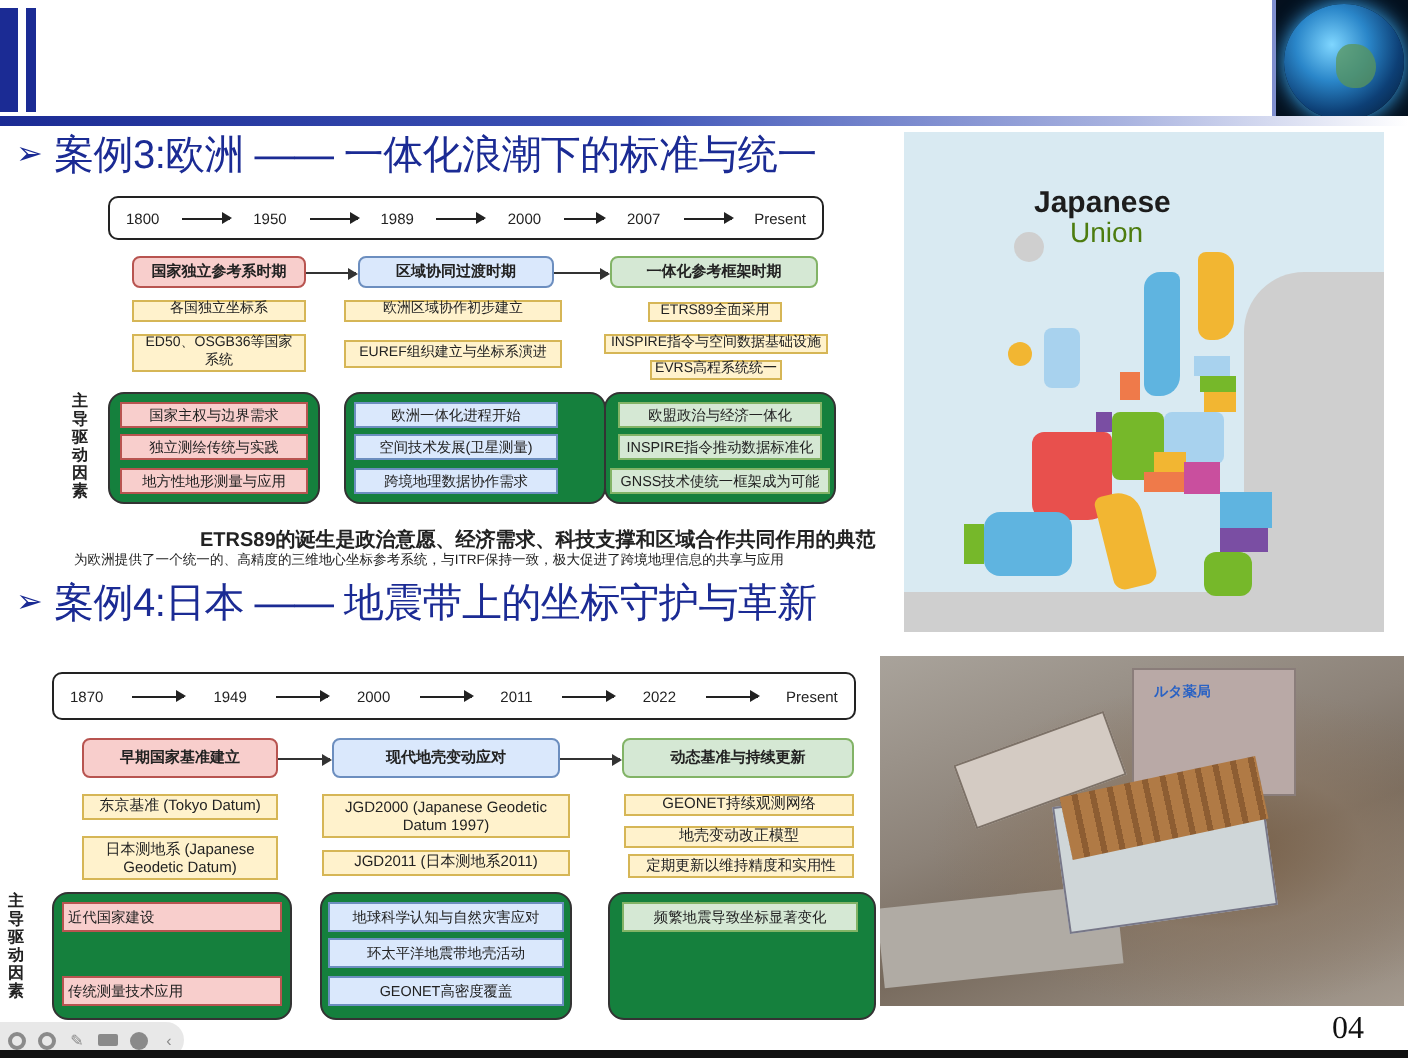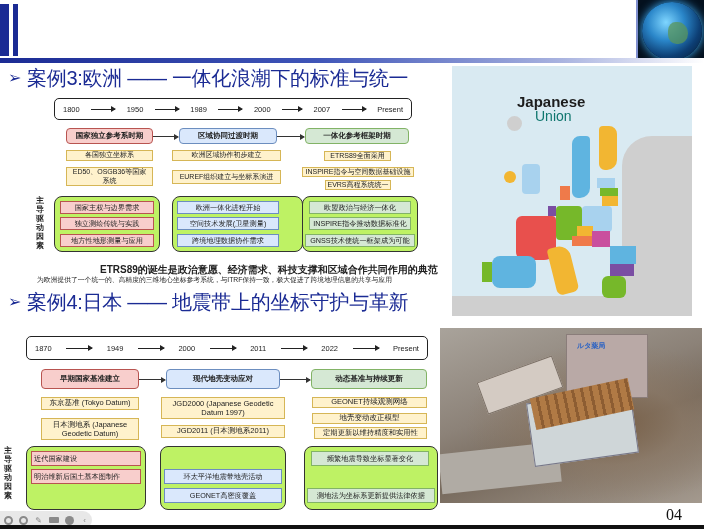--- a/index.html
+++ b/index.html
@@ -35,37 +35,37 @@
 
   .phase { position: absolute; border-radius: 4px; font-size: 7.5px; font-weight: bold; color: #222; display: flex; align-items: center; justify-content: center; white-space: nowrap; }
   .phase.red { background: #f8cecc; border: 1px solid #b85450; }
   .phase.blue { background: #dae8fc; border: 1px solid #6c8ebf; }
   .phase.green { background: #d5e8d4; border: 1px solid #82b366; }
   .connector { position: absolute; height: 1px; background: #333; }
   .connector::after { content: ""; position: absolute; right: -1px; top: -2.5px; border-left: 5px solid #333; border-top: 3px solid transparent; border-bottom: 3px solid transparent; }
 
   .note { position: absolute; background: #fff2cc; border: 1px solid #d6b656; font-size: 7px; line-height: 8.5px; color: #222; display: flex; align-items: center; justify-content: center; text-align: center; white-space: nowrap; }
 
-  .driver-group { position: absolute; border: 1.2px solid #333; border-radius: 8px; background: #bef264; }
+  .driver-group { position: absolute; border: 1.2px solid #333; border-radius: 8px; background: #15803d; }
   .driver { position: absolute; font-size: 7.2px; color: #222; display: flex; align-items: center; justify-content: center; white-space: nowrap; }
   .driver.red { background: #f8cecc; border: 1px solid #b85450; }
   .driver.blue { background: #dae8fc; border: 1px solid #6c8ebf; }
   .driver.green { background: #d5e8d4; border: 1px solid #82b366; }
 
   .vlabel { position: absolute; width: 10px; font-size: 8px; line-height: 9px; font-weight: bold; color: #222; text-align: center; }
 
   .caption-bold { position: absolute; font-size: 10px; font-weight: bold; color: #222; white-space: nowrap; }
   .caption { position: absolute; font-size: 6.8px; color: #222; white-space: nowrap; }
 
   
   .eu-map { position: absolute; left: 452px; top: 66px; width: 240px; height: 250px; background: #d9eaf2; overflow: hidden; }
   .eu-map .land-grey { position: absolute; background: #cfcfcf; }
   .eu-map .cty { position: absolute; }
   .eu-map .map-title-1 { position: absolute; left: 65px; top: 27px; font-size: 15px; font-weight: bold; color: #1d1d1d; }
-  .eu-map .map-title-2 { position: absolute; left: 83px; top: 42px; font-size: 14px; color: #0f766e; }
+  .eu-map .map-title-2 { position: absolute; left: 83px; top: 42px; font-size: 14px; color: #4d7c0f; }
 
   .quake-photo { position: absolute; left: 440px; top: 328px; width: 262px; height: 175px; overflow: hidden;
     background:
       radial-gradient(ellipse at 65% 55%, rgba(120,95,70,0.9) 0%, rgba(140,120,100,0.6) 30%, rgba(0,0,0,0) 60%),
       linear-gradient(160deg, #a9a39b 0%, #8c8278 40%, #776a5d 60%, #a49a8f 100%); }
   .quake-photo .bldg { position: absolute; left: 126px; top: 6px; width: 82px; height: 64px; background: #b9a9a6; border: 1px solid #8a7d7a; }
   .quake-photo .bldg .sign { position: absolute; left: 10px; top: 6px; font-size: 7px; color: #2a62c4; font-weight: bold; }
   .quake-photo .house { position: absolute; left: 90px; top: 68px; width: 105px; height: 64px; background: #cfd6d8; border: 1px solid #778; transform: rotate(-8deg); }
   .quake-photo .roof { position: absolute; left: 92px; top: 60px; width: 100px; height: 32px; background: repeating-linear-gradient(90deg, #b07a45 0 6px, #8d5d32 6px 9px); transform: rotate(-12deg); }
   .quake-photo .roof2 { position: absolute; left: 40px; top: 40px; width: 80px; height: 34px; background: #d4cbc3; border: 1px solid #7d7268; transform: rotate(-20deg); }
@@ -211,29 +211,29 @@
 Datum 1997)</div>
   <div class="note" style="left:161px; top:425px; width:124px; height:13px; font-size:7.5px;">JGD2011 (日本测地系2011)</div>
   <div class="note" style="left:312px; top:397px; width:115px; height:11px; font-size:7.5px;">GEONET持续观测网络</div>
   <div class="note" style="left:312px; top:413px; width:115px; height:11px; font-size:7.5px;">地壳变动改正模型</div>
   <div class="note" style="left:314px; top:427px; width:113px; height:12px; font-size:7.3px;">定期更新以维持精度和实用性</div>
 
   <div class="vlabel" style="left:3px; top:446px;">主导驱动因素</div>
 
   <div class="driver-group" style="left:26px; top:446px; width:120px; height:64px;">
     <div class="driver red" style="left:4px; top:4px; width:110px; height:15px; justify-content:flex-start; padding-left:2px;">近代国家建设</div>
-    <div class="driver red" style="left:4px; top:22px; width:110px; height:15px; justify-content:flex-start; padding-left:2px;">明治维新后国土基本图制作</div>
+    <div class="driver red" style="left:4px; top:41px; width:110px; height:15px; justify-content:flex-start; padding-left:2px;">传统测量技术应用</div>
   </div>
   <div class="driver-group" style="left:160px; top:446px; width:126px; height:64px;">
+    <div class="driver blue" style="left:3px; top:4px; width:118px; height:15px;">地球科学认知与自然灾害应对</div>
     <div class="driver blue" style="left:3px; top:22px; width:118px; height:15px;">环太平洋地震带地壳活动</div>
     <div class="driver blue" style="left:3px; top:41px; width:118px; height:15px;">GEONET高密度覆盖</div>
   </div>
   <div class="driver-group" style="left:304px; top:446px; width:134px; height:64px;">
     <div class="driver green" style="left:6px; top:4px; width:118px; height:15px;">频繁地震导致坐标显著变化</div>
-    <div class="driver green" style="left:2px; top:41px; width:128px; height:15px;">测地法为坐标系更新提供法律依据</div>
   </div>
 </div>
 
 <div class="quake-photo">
   <div class="road"></div>
   <div class="bldg">
     <span class="sign">ルタ薬局</span>
   </div>
   <div class="roof2"></div>
   <div class="house"></div>

